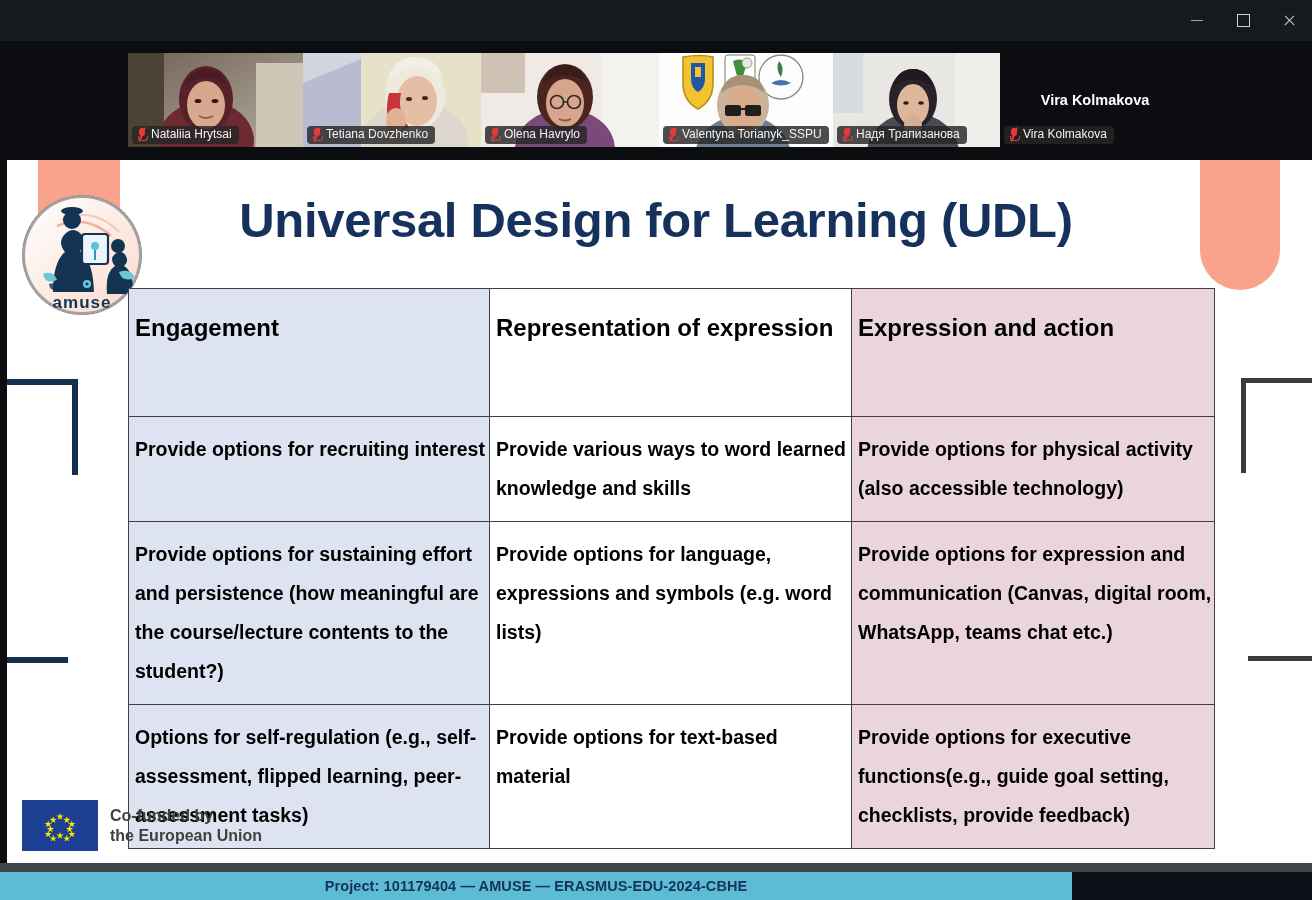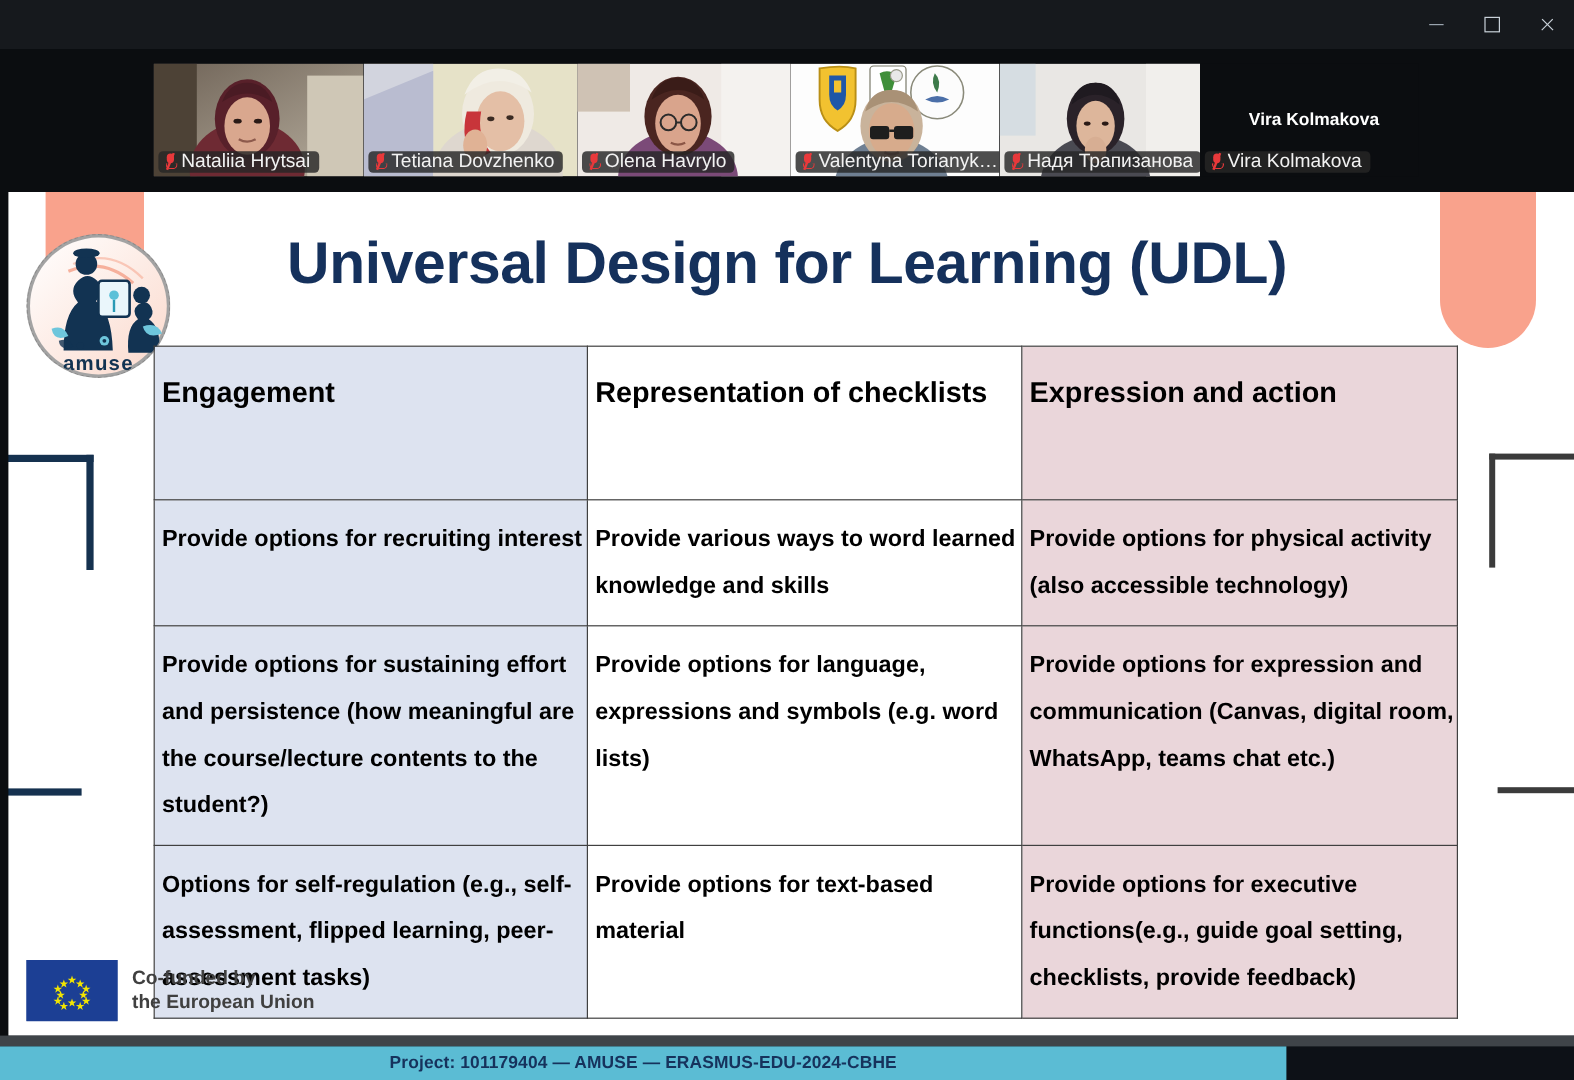--- a/index.html
+++ b/index.html
@@ -41,21 +41,21 @@
     position:relative;height:94px;overflow:hidden;background:#2b2b2b;
   }
   .tile .photo{position:absolute;inset:0;}
   .namechip{
     position:absolute;left:4px;bottom:3px;
     display:flex;align-items:center;gap:4px;
     background:rgba(38,38,38,.82);border-radius:4px;
     padding:1px 7px 2px 5px;max-width:calc(100% - 10px);
   }
   .namechip .nm{
-    color:#f2f2f2;font-size:16px;line-height:15px;white-space:nowrap;
+    color:#f2f2f2;font-size:12px;line-height:15px;white-space:nowrap;
     overflow:hidden;text-overflow:ellipsis;
   }
   .micmute{position:relative;flex:0 0 auto;width:10px;height:13px;}
   .micmute .body{
     position:absolute;left:2px;top:0;width:6px;height:8px;border-radius:3px;background:#e8393b;
   }
   .micmute .stand{
     position:absolute;left:1px;top:7.5px;width:8px;height:4px;
     border:1.4px solid #e8393b;border-top:none;border-radius:0 0 4px 4px;
   }
@@ -365,21 +365,21 @@
 
     <table class="udl-table">
       <colgroup>
           <col class="c1">
           <col class="c2">
           <col class="c3">
         </colgroup>
       <tbody>
         <tr class="hdr">
           <td class="col-a">Engagement</td>
-          <td class="col-b">Representation of checklists</td>
+          <td class="col-b">Representation of expression</td>
           <td class="col-c">Expression and action</td>
         </tr>
         <tr>
           <td class="col-a">Provide options for recruiting interest</td>
           <td class="col-b">Provide various ways to word learned knowledge and skills</td>
           <td class="col-c">Provide options for physical activity (also accessible technology)</td>
         </tr>
         <tr>
           <td class="col-a">Provide options for sustaining effort and persistence (how meaningful are the course/lecture contents to the student?)</td>
           <td class="col-b">Provide options for language, expressions and symbols (e.g. word lists)</td>

